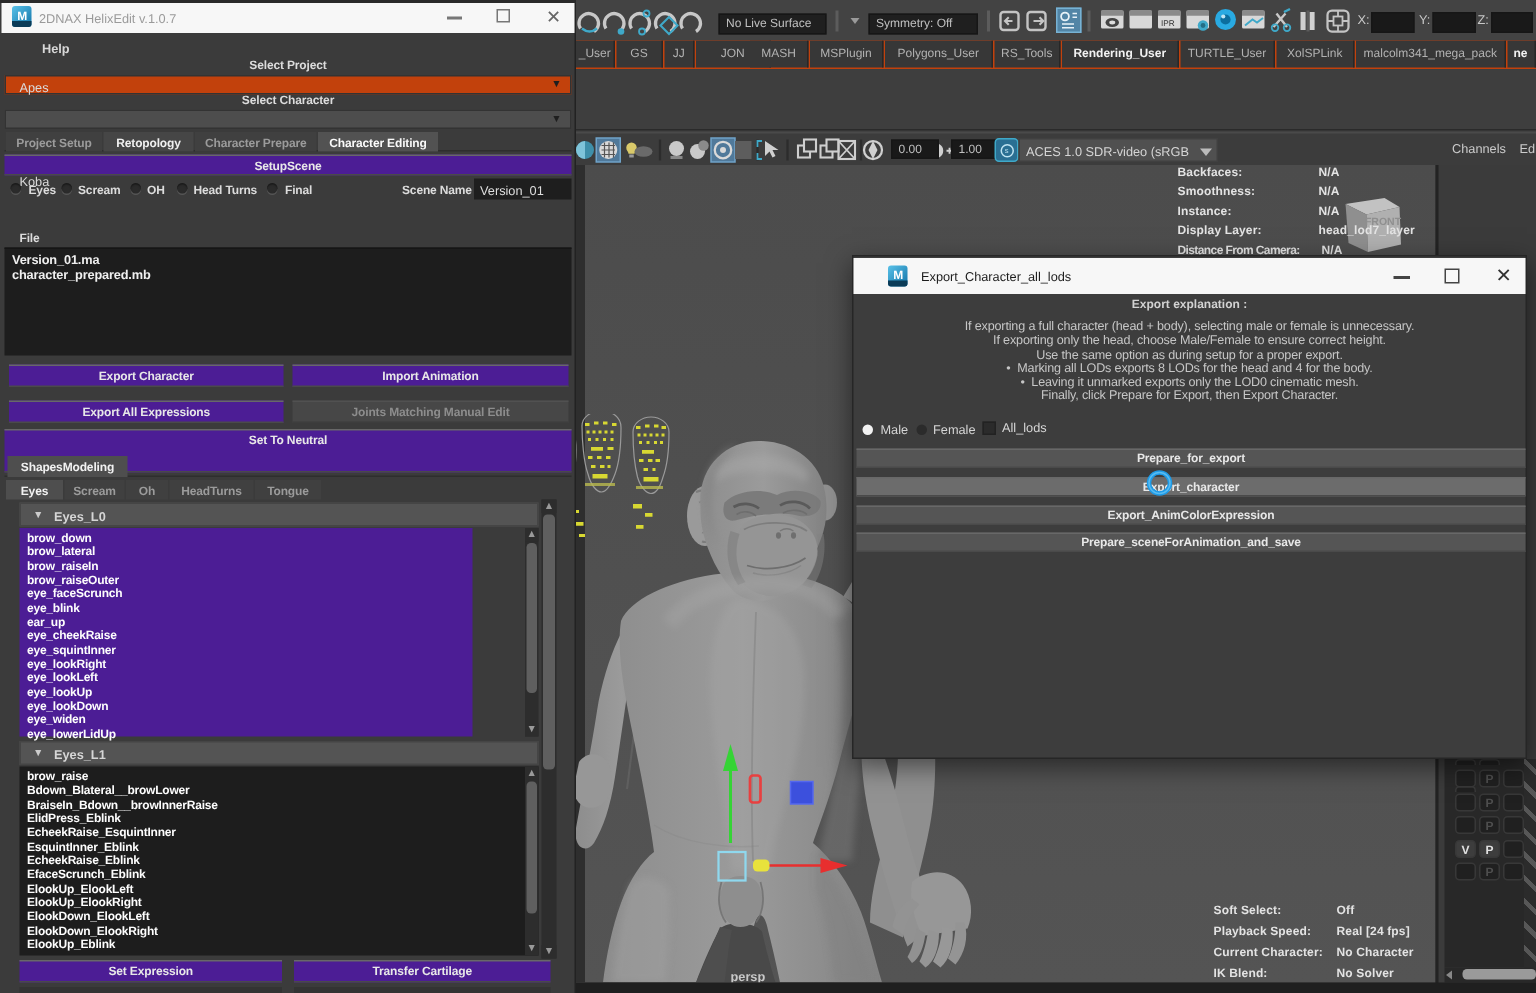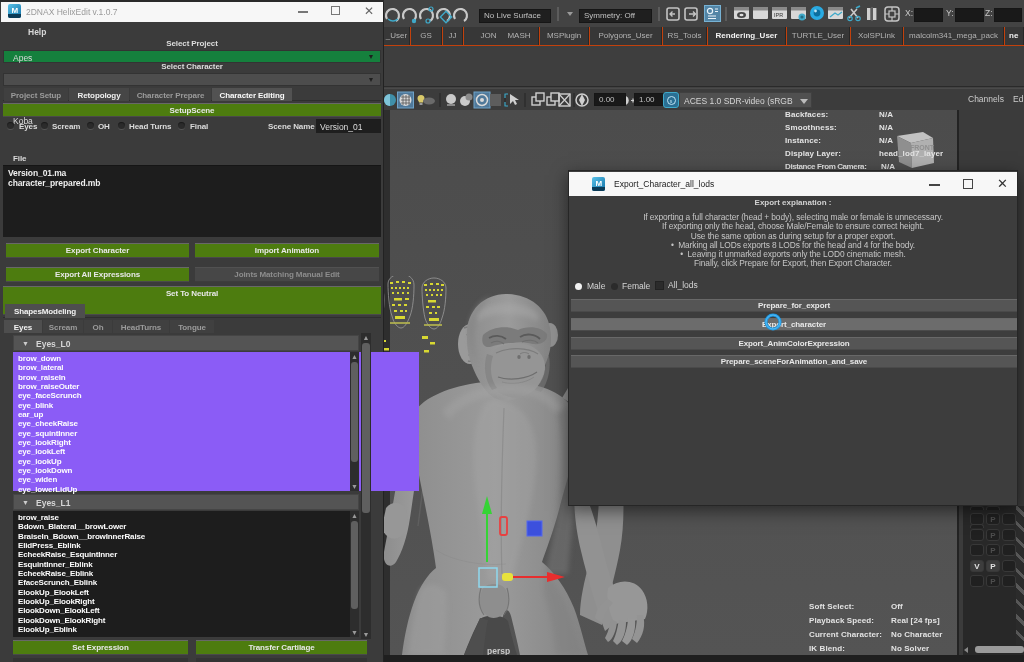--- a/index.html
+++ b/index.html
@@ -4,21 +4,21 @@
 <style>
   * { margin:0; padding:0; box-sizing:border-box; }
   html,body { width:1024px; height:662px; overflow:hidden; background:#1d1d1d; }
   body, div, span { font-family:"Liberation Sans", sans-serif; }
   #root { position:absolute; top:0; left:0; width:1024px; height:662px; background:#424242; overflow:hidden; }
   .abs { position:absolute; }
   .b { font-weight:bold; }
   .fld { position:absolute; background:#1f1f1f; border:1px solid #161616; color:#c0c0c0; font-size:8px; line-height:11px; padding-left:4px; white-space:nowrap; }
   .hud { position:absolute; color:#e3e3e3; font-size:8px; font-weight:bold; letter-spacing:0.1px; white-space:nowrap; }
   
-  .btn { position:absolute; background:#4d7c0f; color:#e8e8e8; font-size:8px; font-weight:bold; text-align:center; border-top:1px solid #686868; border-bottom:1px solid #4a4a4a; letter-spacing:-0.1px; }
+  .btn { position:absolute; background:#4c1d95; color:#e8e8e8; font-size:8px; font-weight:bold; text-align:center; border-top:1px solid #686868; border-bottom:1px solid #4a4a4a; letter-spacing:-0.1px; }
   .lbl { position:absolute; color:#dcdcdc; font-size:8px; font-weight:bold; white-space:nowrap; letter-spacing:-0.1px; }
   .radio { position:absolute; width:7px; height:7px; border-radius:50%; background:#2b2b2b; box-shadow: inset 0 1px 1px #1a1a1a, 0 1px 0 #555; }
   .tabtx { position:absolute; font-size:8px; font-weight:bold; color:#9b9b9b; text-align:center; padding-top:2.5px; letter-spacing:-0.1px; white-space:nowrap; }
   .litem { height:9.35px; font-size:8px; font-weight:bold; color:#fdfdfd; white-space:nowrap; letter-spacing:-0.15px; }
   .sb { position:absolute; background:#2d2d2d; }
   .sbthumb { position:absolute; left:1px; width:7px; background:#5f5f5f; border-radius:3px; }
   .sbarr { position:absolute; left:0; width:9px; height:9px; background:#2d2d2d; color:#9a9a9a; font-size:7px; line-height:9px; text-align:center; }
   .lrow { height:15.5px; white-space:nowrap; }
   .lbx { display:inline-block; width:14px; height:12px; background:#202020; border:1px solid #383838; border-radius:3px; margin-right:2px; font-size:8px; font-weight:bold; color:#4e4e4e; text-align:center; line-height:11px; vertical-align:top; }
   .lv { background:#3d3d3d; color:#e0e0e0; }
@@ -409,21 +409,21 @@
       </div>
       <div class="abs" style="left:25px; top:5px; color:#9a9a9a; font-size:8.5px;">2DNAX HelixEdit v.1.0.7</div>
       <div class="abs" style="left:297px; top:9px; width:10px; height:1.5px; background:#777;"></div>
       <div class="abs" style="left:330px; top:4px; width:9px; height:9px; border:1.2px solid #777;"></div>
       <div class="abs" style="left:363px; top:3px; color:#666; font-size:12px; line-height:12px;">✕</div>
     </div>
 
     <div class="abs" style="left:28px; top:27px; color:#d7d7d7; font-size:8.5px; font-weight:bold;">Help</div>
 
     <div class="lbl" style="left:0; top:39px; width:384px; text-align:center;">Select Project</div>
-    <div class="abs" style="left:3px; top:50px; width:378px; height:13px; background:#15803d; border:1px solid #333;">
+    <div class="abs" style="left:3px; top:50px; width:378px; height:13px; background:#c2410c; border:1px solid #333;">
       <div class="abs" style="left:9px; top:2px; color:#dadada; font-size:8.5px;">Apes</div>
       <div class="abs" style="right:2px; top:0px; width:14px; height:11px; color:#1f1f1f; font-size:7px; line-height:11px; text-align:center;">▼</div>
     </div>
     <div class="lbl" style="left:0; top:62px; width:384px; text-align:center;">Select Character</div>
     <div class="abs" style="left:3px; top:73px; width:378px; height:13px; background:#4d4d4d; border:1px solid #333;">
       <div class="abs" style="left:9px; top:2px; color:#dadada; font-size:8.5px;margin-top:40px;">Koba</div>
       <div class="abs" style="right:2px; top:0px; width:14px; height:11px; color:#1f1f1f; font-size:7px; line-height:11px; text-align:center;">▼</div>
     </div>
 
     <div class="abs" style="left:3px; top:88px; width:378px; height:13px; border-bottom:1px solid #2e2e2e;"></div>
@@ -468,21 +468,21 @@
     <div class="tabtx" style="left:43px; top:320px; width:40px; height:13px; background:#404040;">Scream</div>
     <div class="tabtx" style="left:84px; top:320px; width:28px; height:13px; background:#404040;">Oh</div>
     <div class="tabtx" style="left:113px;top:320px; width:56px; height:13px; background:#404040;">HeadTurns</div>
     <div class="tabtx" style="left:170px;top:320px; width:44px; height:13px; background:#404040;">Tongue</div>
 
     <div class="abs" style="left:13px; top:335px; width:346px; height:16px; background:#545454; border:1px solid #454545;">
       <span class="abs" style="left:8px; top:4px; color:#cccccc; font-size:7px;">▼</span>
       <span class="abs" style="left:22px; top:3px; color:#d6d6d6; font-size:8.5px; font-weight:bold;">Eyes_L0</span>
     </div>
 
-    <div class="abs" style="left:13px; top:352px; width:406px; height:139px; background:#8b5cf6;">
+    <div class="abs" style="left:13px; top:352px; width:302px; height:139px; background:#4c1d95;">
       <div class="abs" style="left:5px; top:2px;">
         <div class="litem">brow_down</div>
         <div class="litem">brow_lateral</div>
         <div class="litem">brow_raiseIn</div>
         <div class="litem">brow_raiseOuter</div>
         <div class="litem">eye_faceScrunch</div>
         <div class="litem">eye_blink</div>
         <div class="litem">ear_up</div>
         <div class="litem">eye_cheekRaise</div>
         <div class="litem">eye_squintInner</div>

